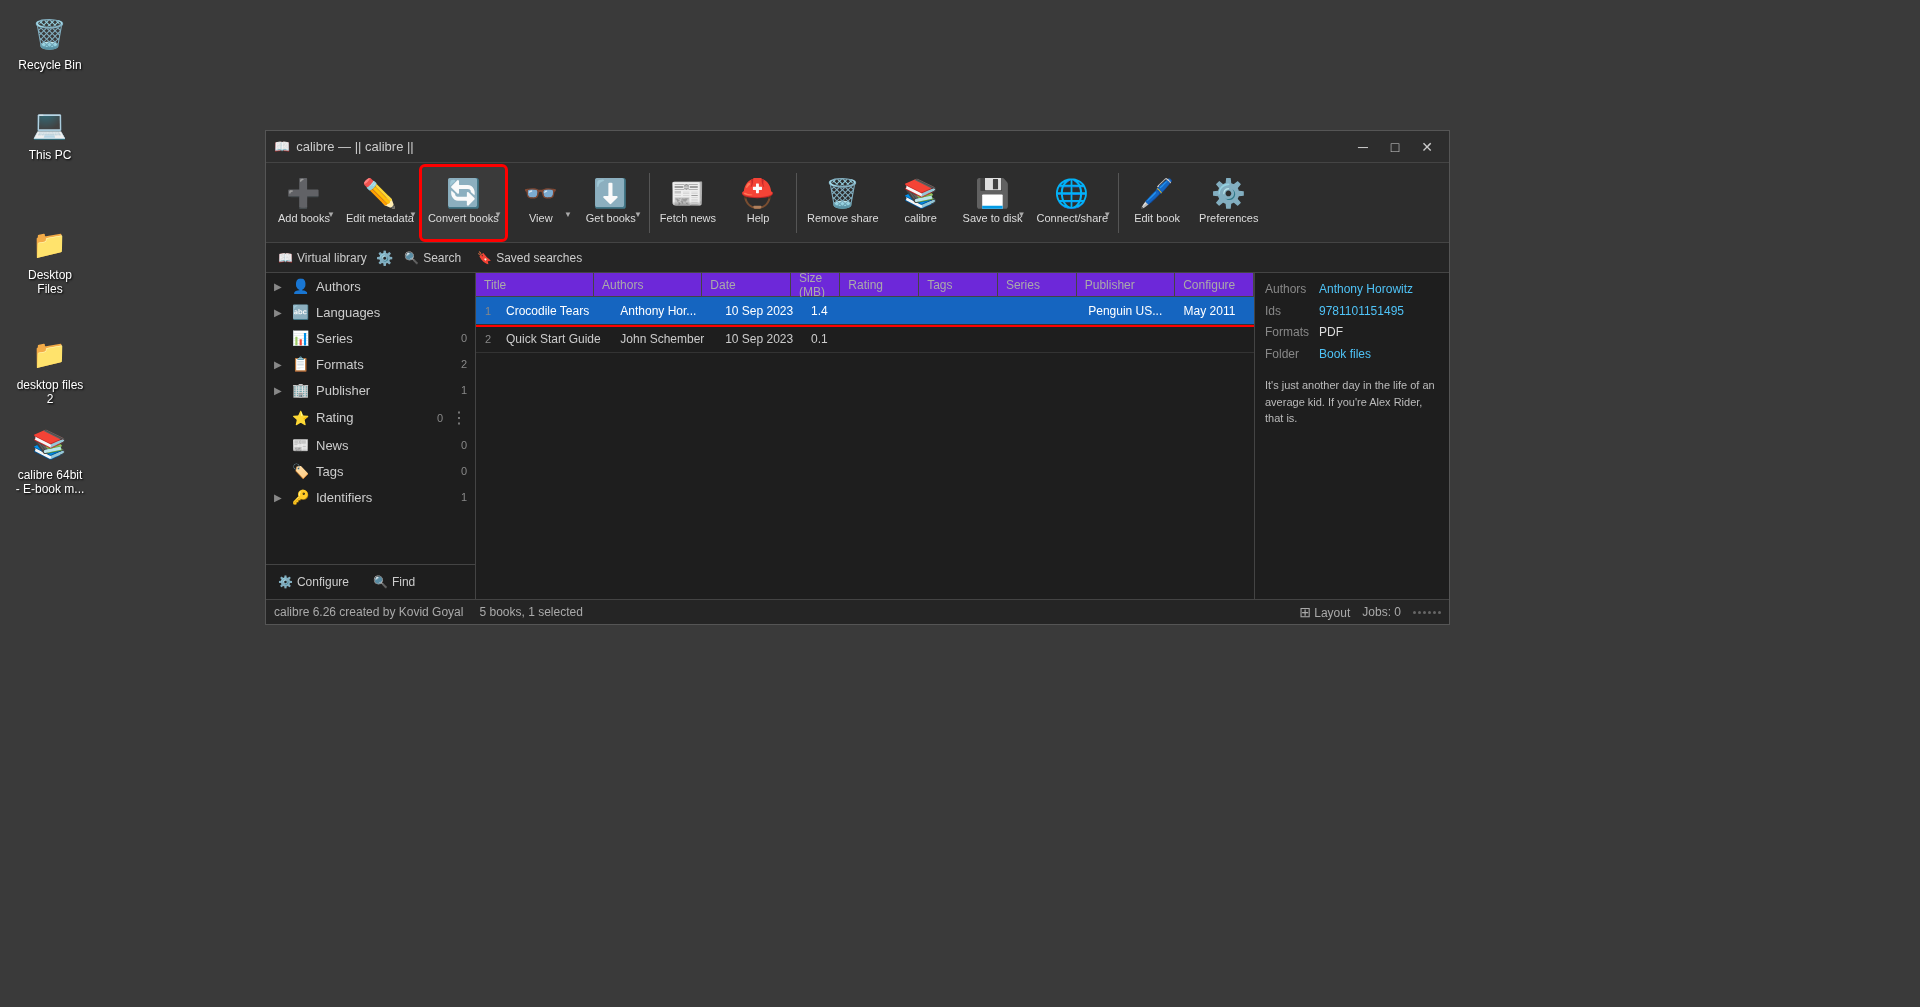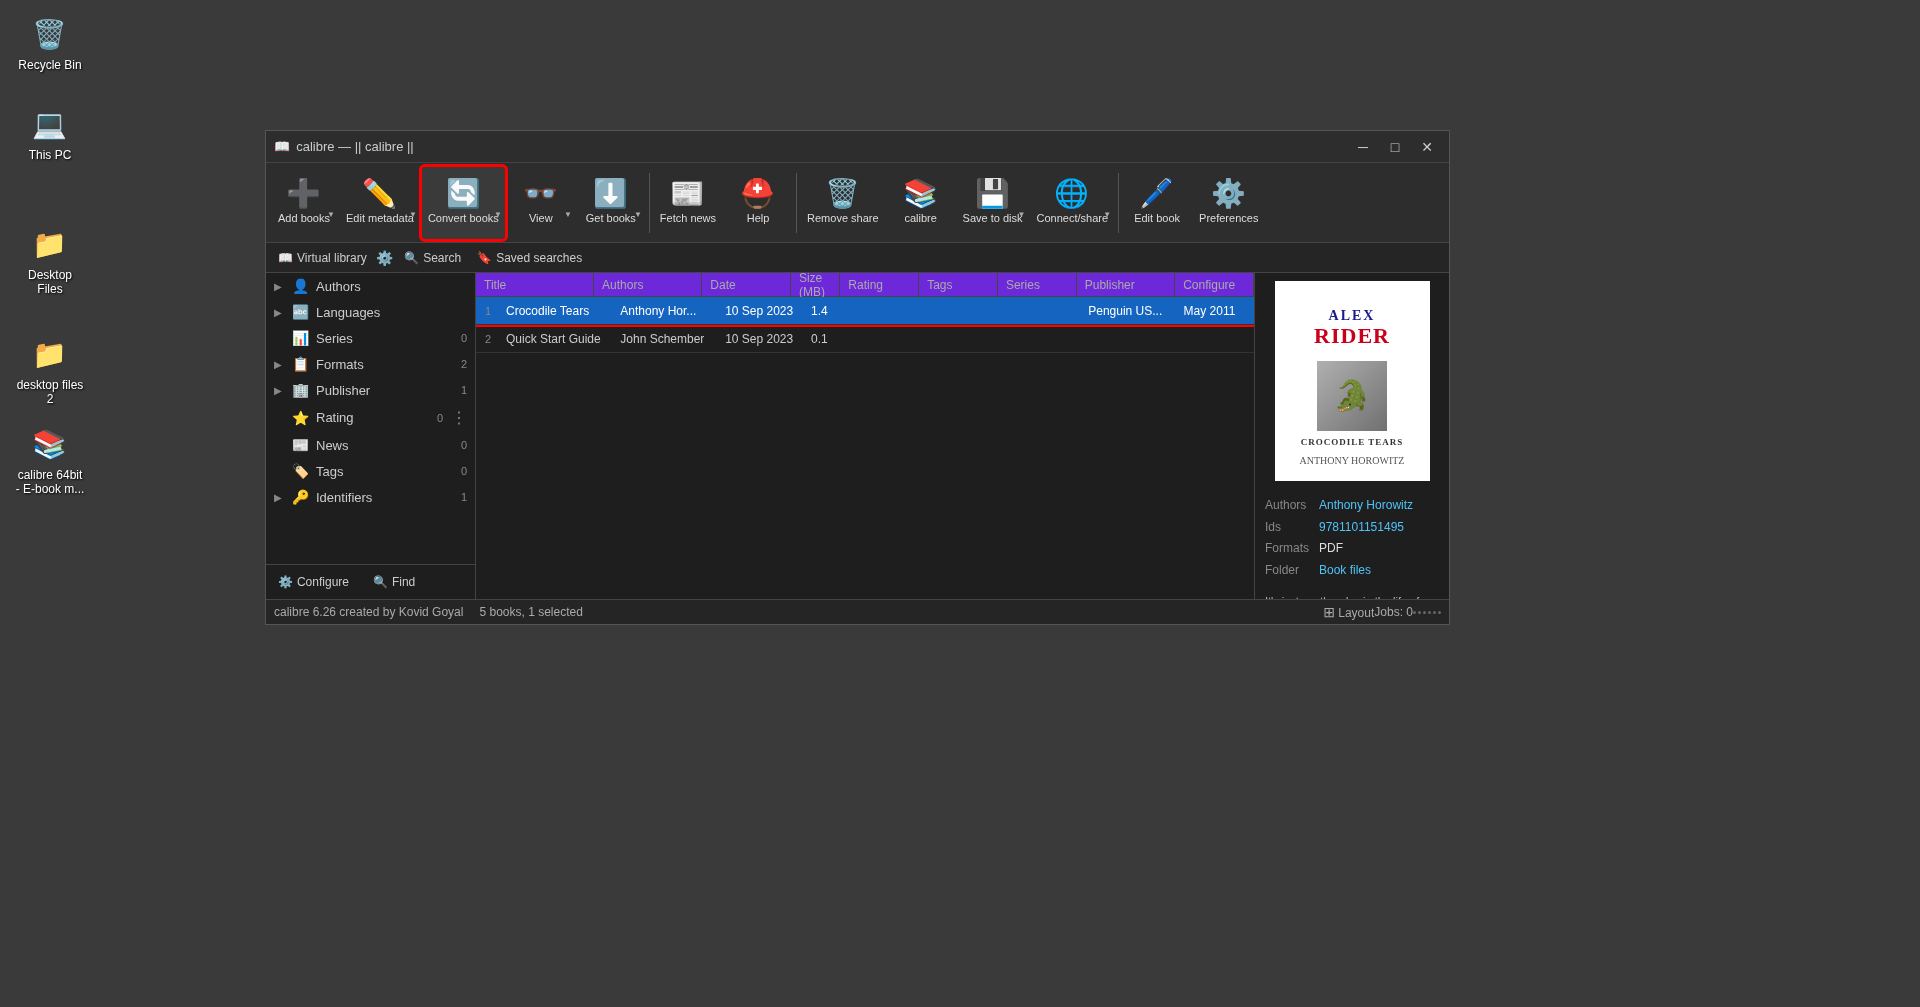--- a/index.html
+++ b/index.html
@@ -417,21 +417,21 @@
       padding: 0 8px;
       font-size: 12px;
       color: #aaa;
       gap: 16px;
       flex-shrink: 0;
     }
     .status-right {
       margin-left: auto;
       display: flex;
       align-items: center;
-      gap: 0;
+      gap: 12px;
     }
 
     
     .resize-dots {
       display: flex;
       gap: 2px;
       align-items: center;
     }
     .dot { width: 3px; height: 3px; background: #666; border-radius: 50%; }
 
@@ -682,33 +682,20 @@
             <span class="cell" style="width:80px;"></span>
             <span class="cell" style="width:80px;"></span>
             <span class="cell" style="width:80px;"></span>
             <span class="cell cell-publisher"></span>
             <span class="cell cell-pubdate"></span>
           </div>
         </div>
       </div>
 
       <div class="book-details">
-        <div class="book-cover">
-          <div class="cover-img">
-            <div class="cover-title-text">
-              <span style="font-size:14px;color:#1a1a8e;font-weight:900;letter-spacing:2px;">ALEX</span><br>
-              <span style="font-size:22px;color:#c8001a;font-weight:900;letter-spacing:1px;">RIDER</span>
-            </div>
-            <div style="width:70px;height:70px;background:linear-gradient(135deg,#b0b0b0,#707070);margin:4px 0;display:flex;align-items:center;justify-content:center;">
-              <span style="font-size:30px;">🐊</span>
-            </div>
-            <div class="cover-author-text" style="font-size:9px;letter-spacing:1px;color:#333;font-weight:bold;">CROCODILE TEARS</div>
-            <div class="cover-author-text" style="margin-top:4px;color:#555;">ANTHONY HOROWITZ</div>
-          </div>
-        </div>
 
         <div class="meta-section">
           <div class="meta-row">
             <span class="meta-label">Authors</span>
             <span class="meta-value">Anthony Horowitz</span>
           </div>
           <div class="meta-row">
             <span class="meta-label">Ids</span>
             <span class="meta-value">9781101151495</span>
           </div>

